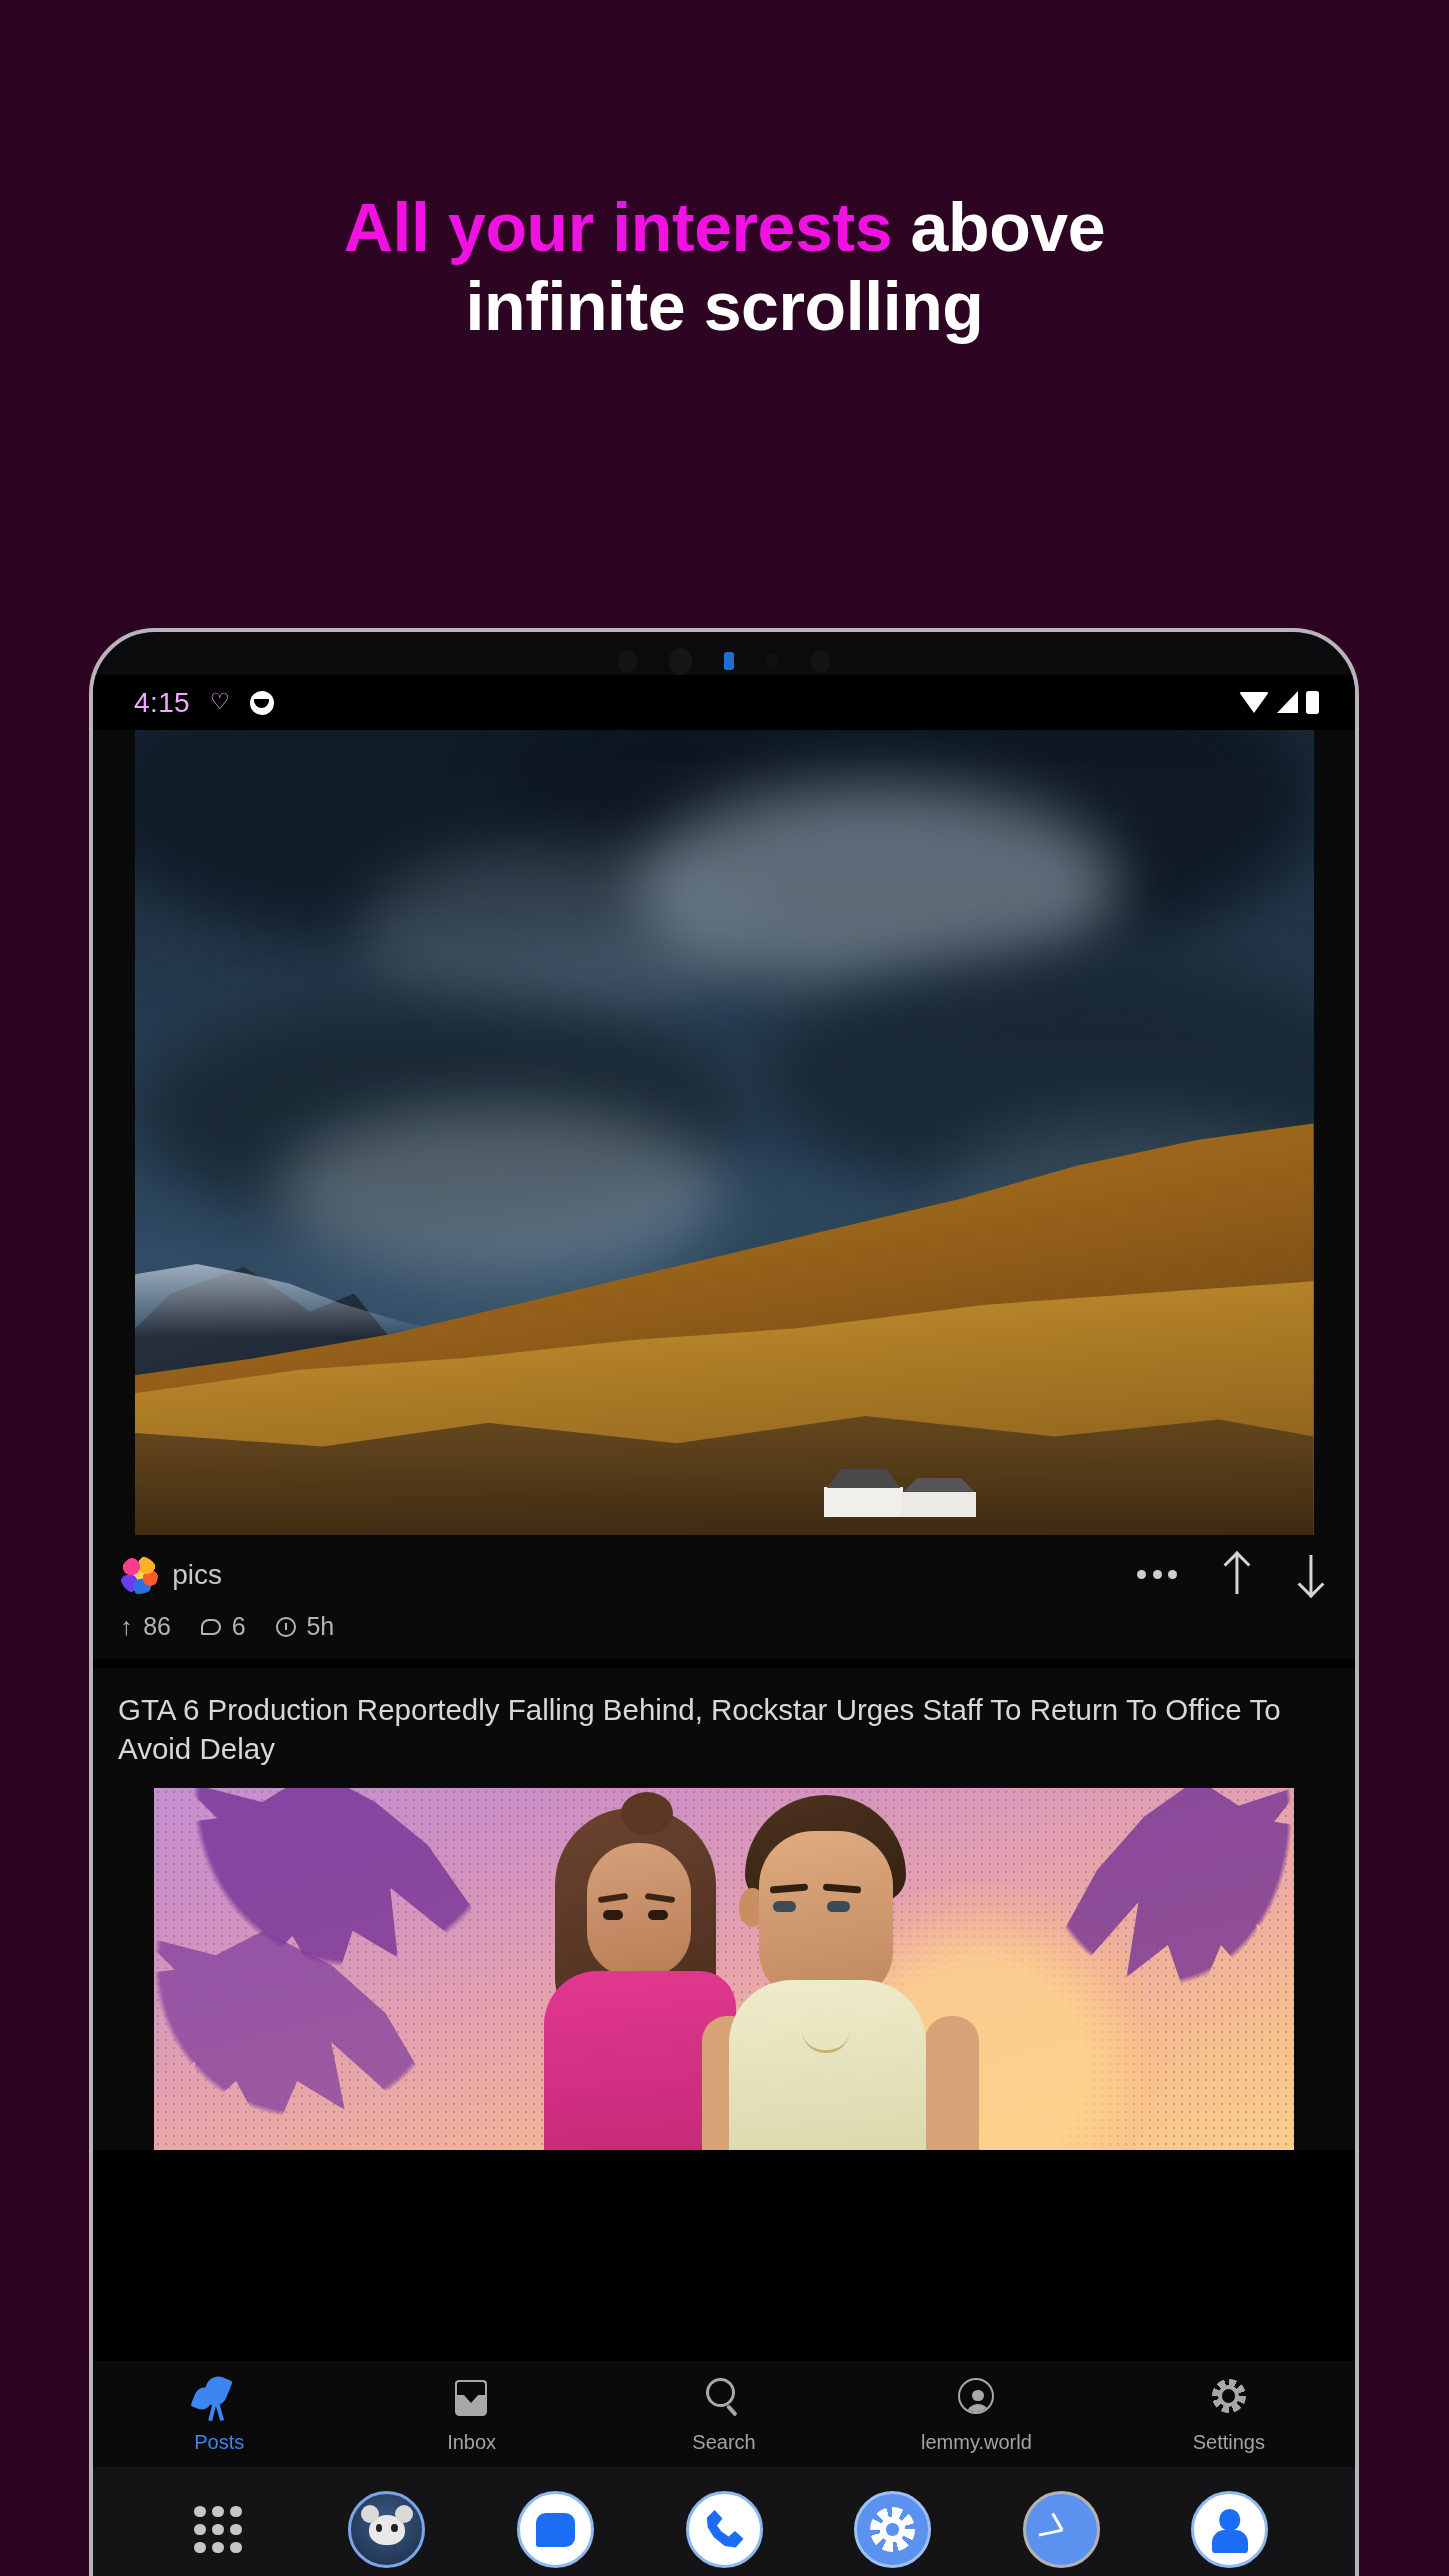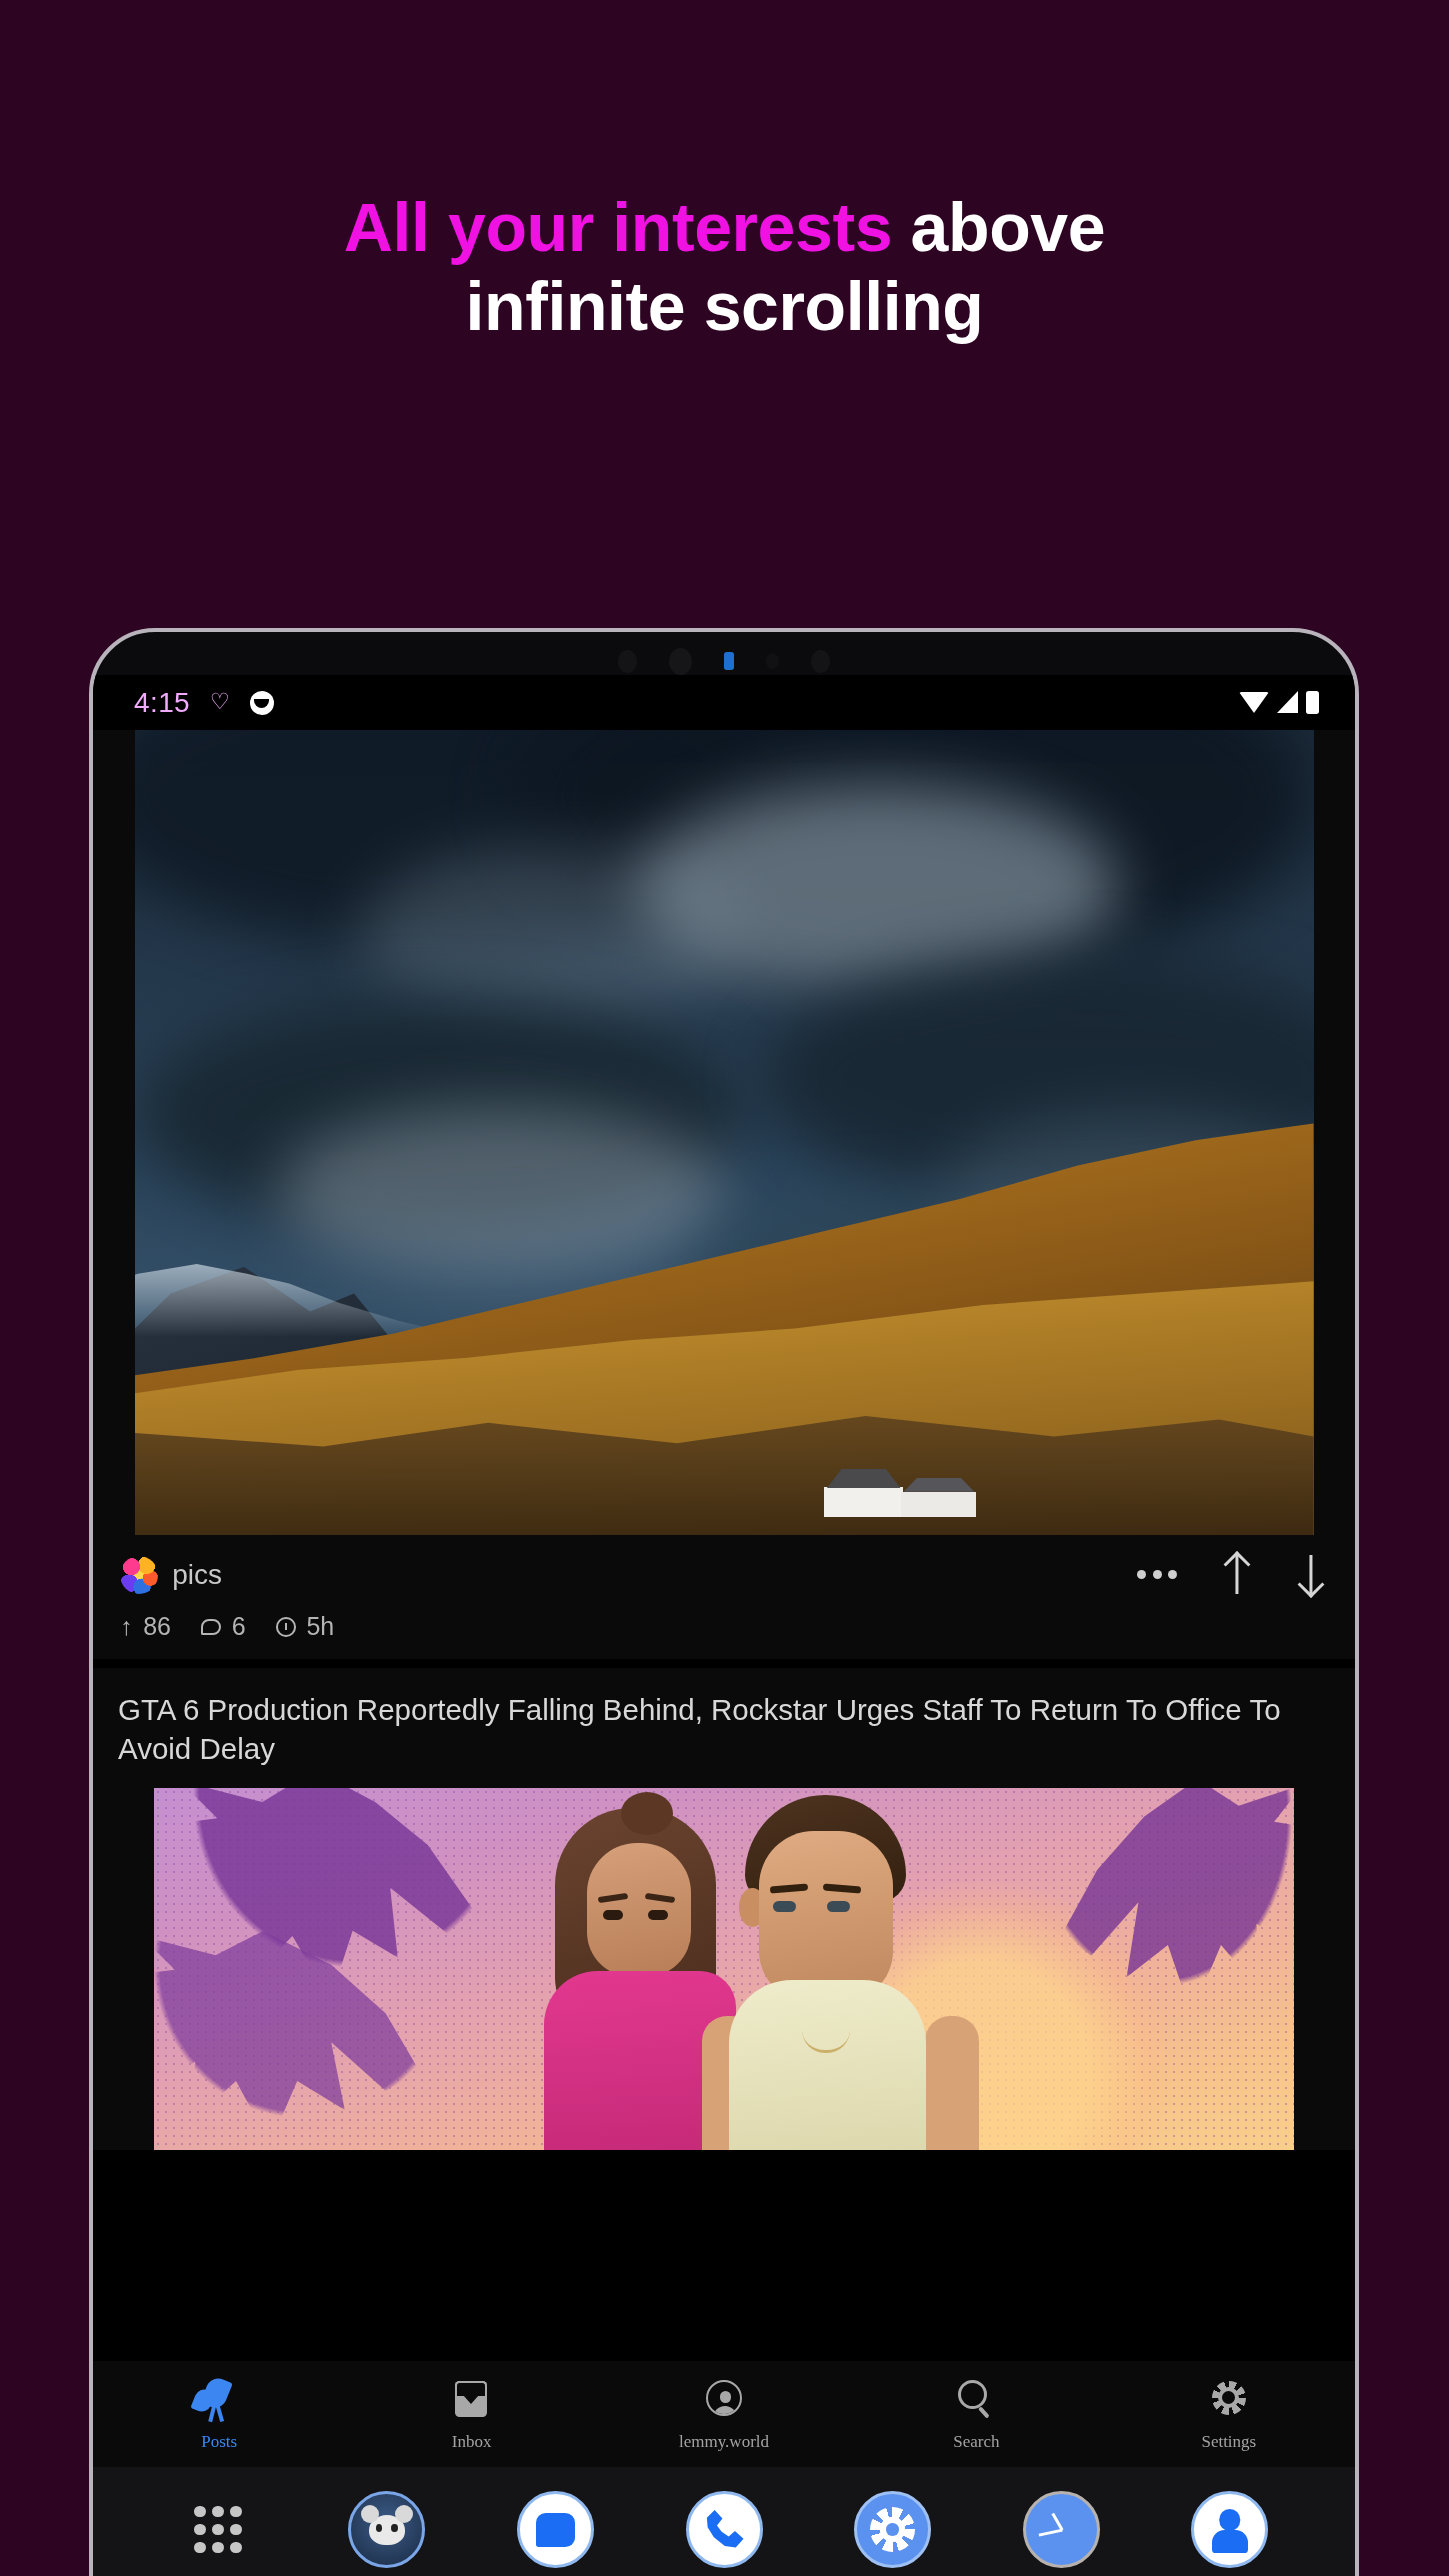--- a/index.html
+++ b/index.html
@@ -381,21 +381,21 @@
     flex:0 0 106px;
     background:#0a0a0a;
     display:flex;
     align-items:center;
   }
   .navitem {
     flex:1;
     display:flex; flex-direction:column; align-items:center; gap:9px;
     cursor:pointer;
   }
-  .navlabel { font-size:17px; color:#a3a3a3;font-family:Liberation Serif, serif; }
+  .navlabel { font-size:20px; color:#a3a3a3; }
   .navitem.active .navlabel { color:#3b86f0; }
   .nav-ico { width:47px; height:47px; position:relative; }
 
   
   .ico-telescope .t1 {
     position:absolute; left:9px; top:1.8px; width:23px; height:30px;
     background:#3b86f0; border-radius:12.5px 2.7px 12.5px 2.7px; transform:rotate(22deg);
   }
   .ico-telescope .t2 {
     position:absolute; left:-1.8px; top:12.5px; width:18px; height:23px;
@@ -663,35 +663,35 @@
       <div class="navitem">
         <span class="nav-ico ico-inbox">
           <span class="box"></span>
             <span class="slot"></span>
             <span class="tri"></span>
         </span>
         <span class="navlabel">Inbox</span>
       </div>
 
       <div class="navitem">
+        <span class="nav-ico ico-search">
+          <span class="circ"></span>
+            <span class="handle"></span>
+        </span>
+        <span class="navlabel">Search</span>
+      </div>
+
+      <div class="navitem">
         <span class="nav-ico ico-account">
           <span class="ring">
               <span class="head"></span>
               <span class="body"></span>
             </span>
         </span>
         <span class="navlabel">lemmy.world</span>
-      </div>
-
-      <div class="navitem">
-        <span class="nav-ico ico-search">
-          <span class="circ"></span>
-            <span class="handle"></span>
-        </span>
-        <span class="navlabel">Search</span>
       </div>
 
       <div class="navitem">
         <span class="nav-ico ico-gear">
           <span class="g"></span>
             <span class="gi"></span>
         </span>
         <span class="navlabel">Settings</span>
       </div>
 

